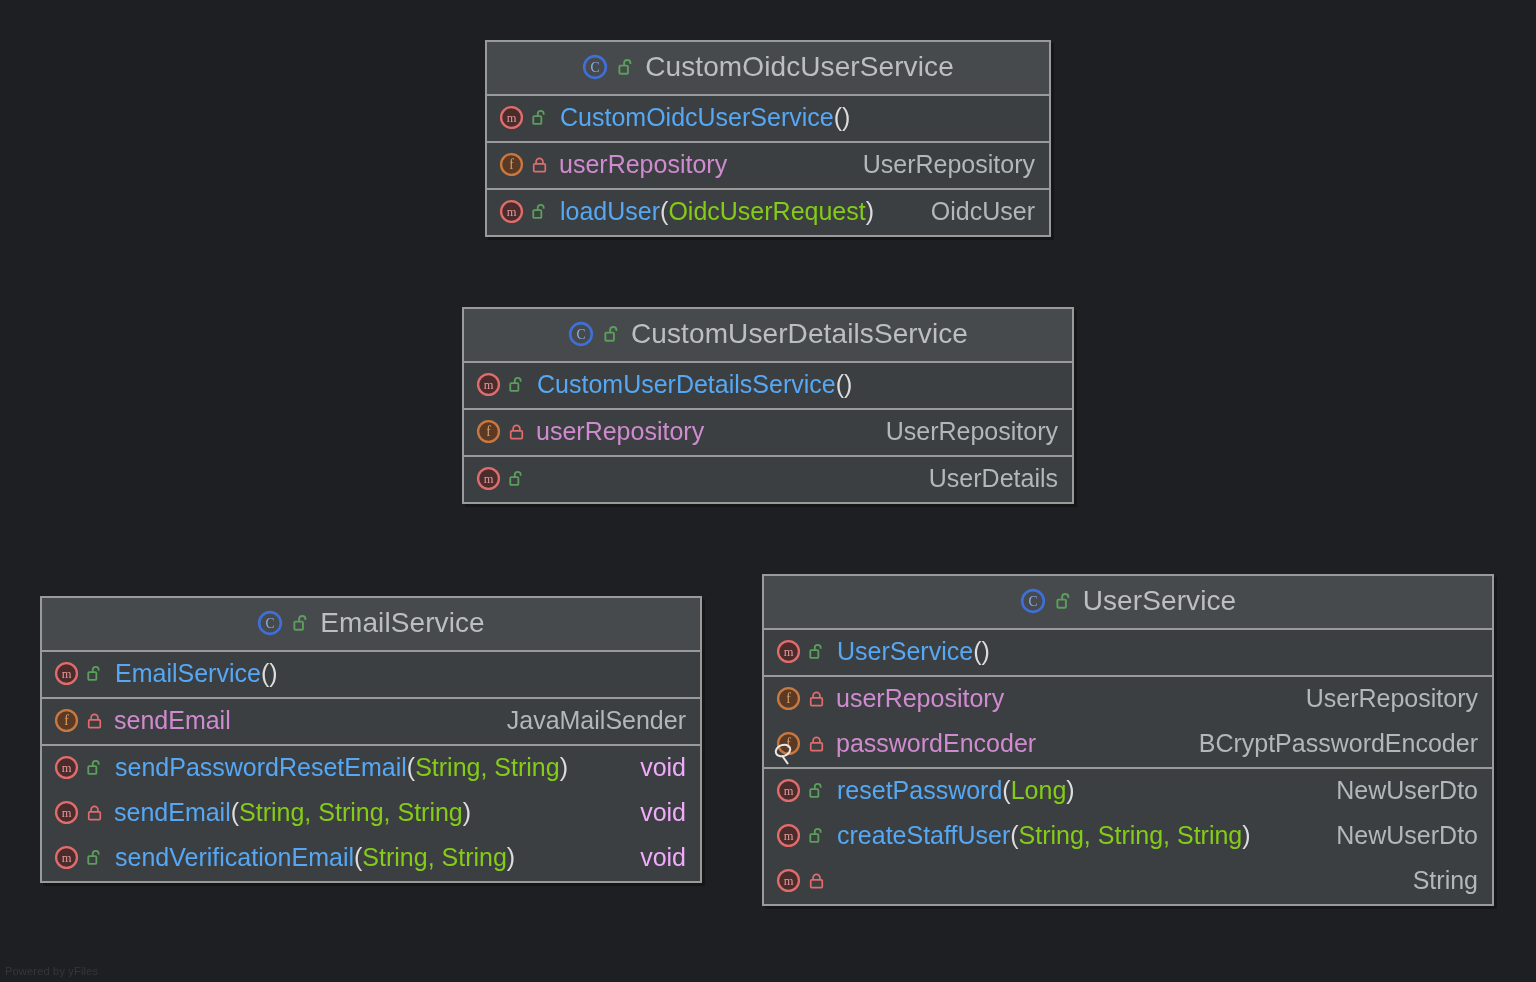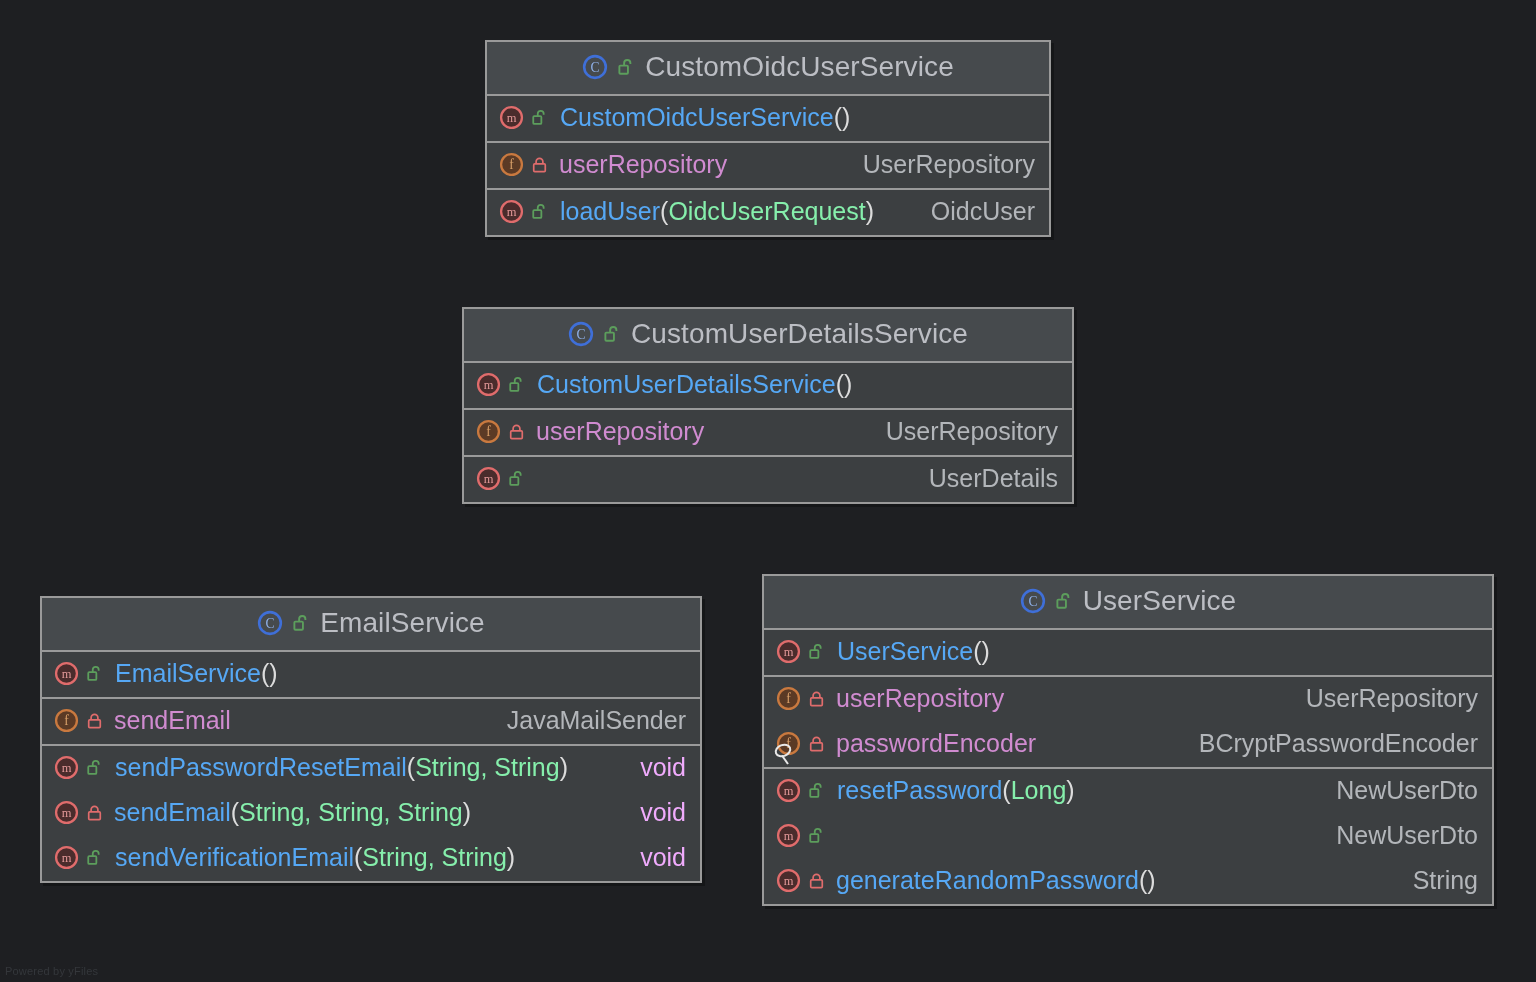--- a/index.html
+++ b/index.html
@@ -68,21 +68,21 @@
   }
 
   .uml-row .sig { flex: 0 0 auto; }
   .uml-row .spacer { flex: 1 1 auto; min-width: 14px; }
   .uml-row .rettype { flex: 0 0 auto; }
 
   
   .t-name-method { color: #56a8f5; }
   .t-name-field  { color: #d08bd0; }
   .t-paren       { color: #dcdcdc; }
-  .t-param       { color: #86efac; }
+  .t-param       { color: #84cc16; }
   .t-type        { color: #b3b6ba; }
   .t-void        { color: #f0abfc; }
 
   
   .ic { display: inline-block; flex: 0 0 auto; line-height: 0; }
 
   
   .watermark {
     position: absolute;
     left: 5px;
@@ -401,35 +401,35 @@
           <span class="icons">
             <span class="ic"><svg width="25" height="25" viewBox="0 0 24 24">
                 <circle cx="12" cy="12" r="10" fill="#4a2c2c" stroke="#e06c6c" stroke-width="2.2"></circle>
                 <text x="12" y="16.4" text-anchor="middle" font-family="Liberation Serif, serif" font-size="12" fill="#e39999">m</text>
               </svg></span>
             <span class="ic"><svg width="18" height="19" viewBox="0 0 20 21">
                 <path d="M7.5 9 V6.4 a3.3 3.3 0 0 1 6.6 0 V7.4" fill="none" stroke="#5c9e5c" stroke-width="2"></path>
                 <rect x="2.5" y="9" width="9" height="8.6" rx="1.1" fill="none" stroke="#5c9e5c" stroke-width="2"></rect>
               </svg></span>
           </span>
+          <span class="sig"><span class="t-name-method">createStaffUser</span><span class="t-paren">(</span><span class="t-param">String, String, String</span><span class="t-paren">)</span></span>
           <span class="spacer"></span>
           <span class="rettype t-type">NewUserDto</span>
         </div>
         <div class="uml-row">
           <span class="icons">
             <span class="ic"><svg width="25" height="25" viewBox="0 0 24 24">
                 <circle cx="12" cy="12" r="10" fill="#4a2c2c" stroke="#e06c6c" stroke-width="2.2"></circle>
                 <text x="12" y="16.4" text-anchor="middle" font-family="Liberation Serif, serif" font-size="12" fill="#e39999">m</text>
               </svg></span>
             <span class="ic"><svg width="17" height="18" viewBox="0 0 20 21">
                 <path d="M6 9.4 V6.6 a4 4 0 0 1 8 0 V9.4" fill="none" stroke="#e06c6c" stroke-width="2"></path>
                 <rect x="3.2" y="9.2" width="13.6" height="9" rx="1.2" fill="none" stroke="#e06c6c" stroke-width="2"></rect>
               </svg></span>
           </span>
-          <span class="sig"><span class="t-name-method">generateRandomPassword</span><span class="t-paren">(</span><span class="t-paren">)</span></span>
           <span class="spacer"></span>
           <span class="rettype t-type">String</span>
         </div>
       </div>
     </div>
     <div class="cursor-pointer" style="left: 773px; top: 742px;"><svg width="26" height="30" viewBox="0 0 26 30">
         <ellipse cx="10" cy="8.5" rx="7.5" ry="5.5" fill="none" stroke="#e8e8e8" stroke-width="2" transform="rotate(-22 10 8.5)"></ellipse>
         <path d="M9 13.5 L15 22" stroke="#e8e8e8" stroke-width="2" fill="none"></path>
       </svg></div>
   </div>

